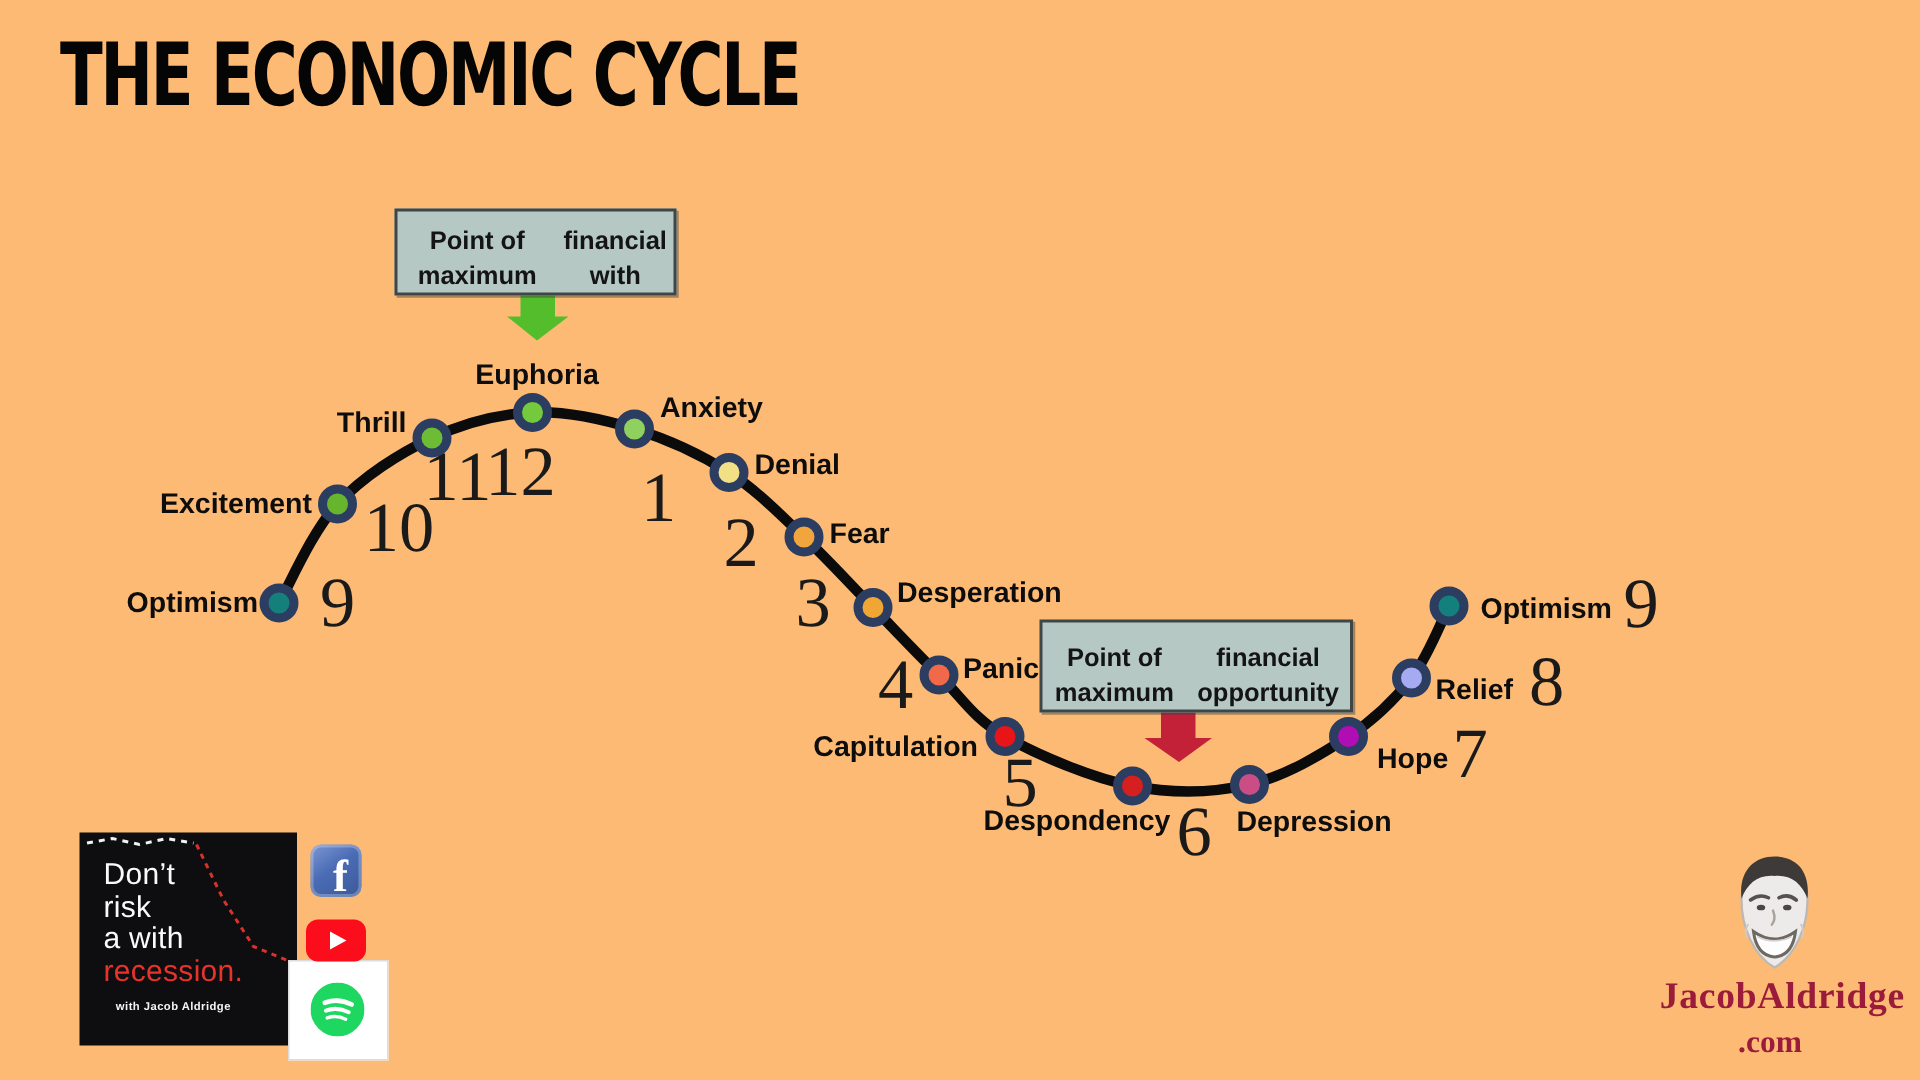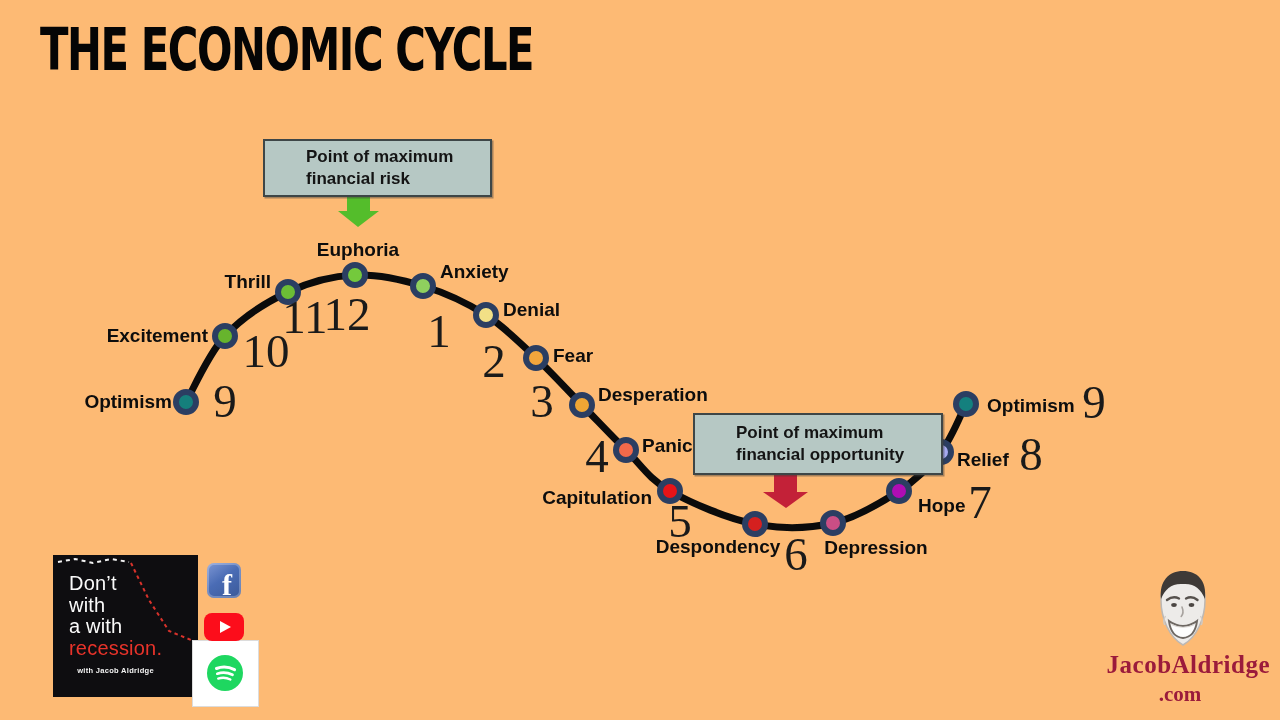--- a/index.html
+++ b/index.html
@@ -12,22 +12,22 @@
     transform:scaleX(0.72);transform-origin:left top;white-space:nowrap;}
 
   
   #cycle-svg{position:absolute;left:0;top:0;}
   .stage-label{font-family:"Liberation Sans",sans-serif;font-weight:bold;font-size:19px;fill:#0d0d0d;}
   .clock-number{font-family:"Liberation Serif",serif;font-weight:400;font-size:47px;fill:#1a1a1a;}
 
   
   .callout{position:absolute;background:#b6c8c4;border:2px solid #3e4647;
     box-shadow:1.5px 1.5px 0 rgba(60,60,60,.45);
-    display:flex;flex-direction:column;align-items:flex-start;justify-content:center;
-    font-weight:bold;font-size:17px;line-height:1.32;color:#141414;text-align:center;padding-left:41px;}
+    display:flex;flex-direction:row;align-items:flex-end;justify-content:center;
+    font-weight:bold;font-size:17px;line-height:1.32;color:#141414;text-align:center;}
   .callout-risk{left:263px;top:139px;width:184px;height:54px;}
   .callout-opportunity{left:693px;top:413px;width:205px;height:58px;}
 
   
   .podcast-card{position:absolute;left:53px;top:555px;width:145px;height:142px;background:#0e0d10;
     color:#fff;overflow:hidden;}
   .card-dashes{position:absolute;left:0;top:0;}
   .dash-white{fill:none;stroke:#f2f2f2;stroke-width:2;stroke-dasharray:4 4;}
   .dash-red{fill:none;stroke:#d8322b;stroke-width:2;stroke-dasharray:3.5 3.5;}
   .pc-text{position:absolute;left:16px;top:18px;}
@@ -108,36 +108,36 @@
       <text x="597" y="472" text-anchor="middle" class="clock-number">4</text>
       <text x="680" y="537" text-anchor="middle" class="clock-number">5</text>
       <text x="796" y="570" text-anchor="middle" class="clock-number">6</text>
       <text x="980" y="518" text-anchor="middle" class="clock-number">7</text>
       <text x="1031" y="470" text-anchor="middle" class="clock-number">8</text>
       <text x="1094" y="418" text-anchor="middle" class="clock-number">9</text>
     </svg>
 
   <div class="callout callout-risk">
     <div>Point of maximum</div>
-    <div>financial risk</div>
+    <div>financial with</div>
   </div>
 
   <div class="callout callout-opportunity">
     <div>Point of maximum</div>
     <div>financial opportunity</div>
   </div>
 
   <div class="podcast-card">
     <svg class="card-dashes" width="145" height="142">
       <polyline class="dash-white" points="5,7 22,4 40,8 58,4 76,7"></polyline>
       <polyline class="dash-red" points="78,8 96,45 116,76 143,87"></polyline>
     </svg>
     <div class="pc-text">
       <div class="pc-line">Don’t</div>
-      <div class="pc-line">with</div>
+      <div class="pc-line">risk</div>
       <div class="pc-line">a with</div>
       <div class="pc-line pc-accent">recession.</div>
       <div class="pc-byline">with Jacob Aldridge</div>
     </div>
   </div>
 
   <div class="spotify-card"></div>
   <div class="icon-fb">
     <span>f</span>
   </div>

